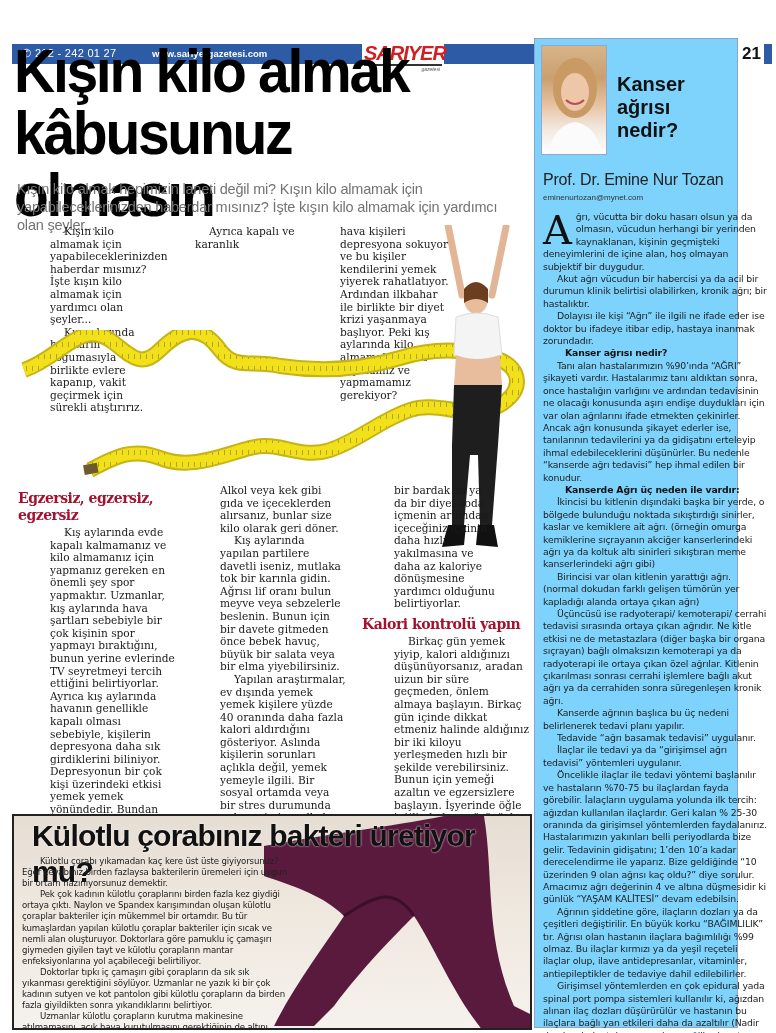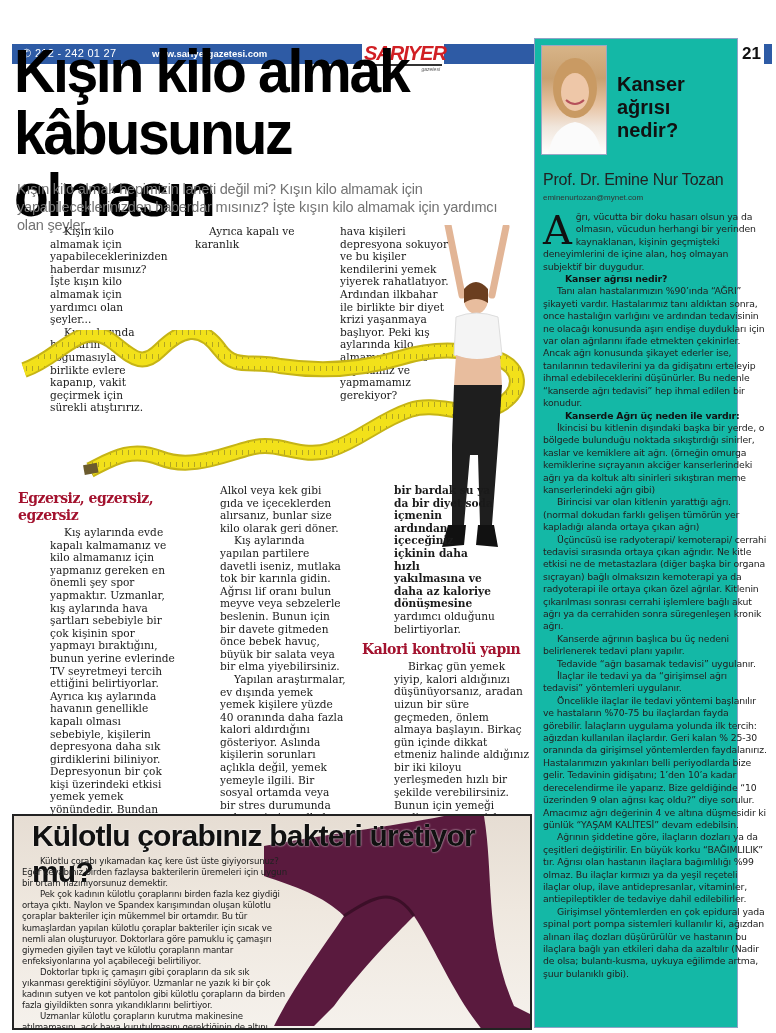--- a/index.html
+++ b/index.html
@@ -28,28 +28,28 @@
     
     .col { position: absolute; font: 10.6px/12.6px "DejaVu Serif", serif; color: #1a1a1a; }
     .col p { text-indent: 14px; margin-left: 32px; }
     .col h3 { font: bold 14px/17px "DejaVu Serif", serif; color: #a3122e; letter-spacing: -.5px; margin: 6px 0 2px 0; text-indent: 0; }
     .c1 { left: 18px; top: 225px; width: 140px; }
     .c2 { left: 163px; top: 225px; width: 140px; }
     .c3 { left: 308px; top: 225px; width: 142px; }
     .c4 { left: 18px; top: 484px; width: 160px; }
     .c5 { left: 188px; top: 484px; width: 158px; }
     .c6 { left: 362px; top: 484px; width: 168px; }
-    .c6 .narrow { width: 100px; font-weight: bold; }
+    .c6 .narrow { width: 100px; }
 
     
     .tape-art { position: absolute; left: 20px; top: 330px; width: 510px; height: 160px; }
     .model { position: absolute; left: 418px; top: 225px; width: 110px; height: 340px; }
 
     
-    .sidebar { position: absolute; left: 534px; top: 38px; width: 204px; height: 990px; border: 1px solid #8fa3c7; background: #14b8a6; padding-left: 47px; }
+    .sidebar { position: absolute; left: 534px; top: 38px; width: 204px; height: 990px; border: 1px solid #8fa3c7; background: #7dd3fc; padding-left: 47px; }
     .portrait { position: absolute; left: 6px; top: 6px; width: 66px; height: 110px; border: 1px solid #9aa6c4; overflow: hidden; background: linear-gradient(180deg,#d7b488 0%,#c9a070 30%,#e7c3a3 55%,#f1e6dc 75%,#ffffff 100%); }
     .col-title { position: absolute; left: 82px; top: 34px; font: bold 20px/23px "Liberation Sans", sans-serif; color: #111; }
     .author { position: absolute; left: 8px; top: 132px; font: 16px "Liberation Sans", sans-serif; color: #222; letter-spacing: -.2px; }
     .email { position: absolute; left: 8px; top: 154px; font: 8px "Liberation Sans", sans-serif; color: #333; }
     .side-text { position: absolute; left: 8px; top: 172px; width: 224px; font: 9.3px/12.4px "DejaVu Sans", sans-serif; color: #222; letter-spacing: -.15px; }
     .side-text p { text-indent: 14px; }
     .side-text p.first { text-indent: 0; }
     .side-text .dropcap { float: left; font: 40px/34px "DejaVu Serif", serif; margin: 2px 4px 0 0; color: #111; }
     .side-text h4 { font: bold 9.3px/12.4px "DejaVu Sans", sans-serif; margin-left: 22px; color: #111; }
 
@@ -169,20 +169,22 @@
   <div class="col-title">
     <div>Kanser</div>
     <div>ağrısı</div>
     <div>nedir?</div>
   </div>
   <div class="author">Prof. Dr. Emine Nur Tozan</div>
   <div class="email">eminenurtozan@mynet.com</div>
 
   <div class="side-text">
     <p class="first"><span class="dropcap">A</span><span>ğrı, vücutta bir doku hasarı olsun ya da olmasın, vücudun herhangi bir yerinden kaynaklanan, kişinin geçmişteki deneyimlerini de içine alan, hoş olmayan subjektif bir duygudur.</span></p>
+    <p>Akut ağrı vücudun bir habercisi ya da acil bir durumun klinik belirtisi olabilirken, kronik ağrı; bir hastalıktır.</p>
+    <p>Dolayısı ile kişi “Ağrı” ile ilgili ne ifade eder ise doktor bu ifadeye itibar edip, hastaya inanmak zorundadır.</p>
     <h4>Kanser ağrısı nedir?</h4>
     <p>Tanı alan hastalarımızın %90’ında “AĞRI” şikayeti vardır. Hastalarımız tanı aldıktan sonra, once hastalığın varlığını ve ardından tedavisinin ne olacağı konusunda aşırı endişe duydukları için var olan ağrılarını ifade etmekten çekinirler. Ancak ağrı konusunda şikayet ederler ise, tanılarının tedavilerini ya da gidişatını erteleyip ihmal edebileceklerini düşünürler. Bu nedenle “kanserde ağrı tedavisi” hep ihmal edilen bir konudur.</p>
     <h4>Kanserde Ağrı üç neden ile vardır:</h4>
     <p>İkincisi bu kitlenin dışındaki başka bir yerde, o bölgede bulunduğu noktada sıkıştırdığı sinirler, kaslar ve kemiklere ait ağrı. (örneğin omurga kemiklerine sıçrayanın akciğer kanserlerindeki ağrı ya da koltuk altı sinirleri sıkıştıran meme kanserlerindeki ağrı gibi)</p>
     <p>Birincisi var olan kitlenin yarattığı ağrı. (normal dokudan farklı gelişen tümörün yer kapladığı alanda ortaya çıkan ağrı)</p>
     <p>Üçüncüsü ise radyoterapi/ kemoterapi/ cerrahi tedavisi sırasında ortaya çıkan ağrıdır. Ne kitle etkisi ne de metastazlara (diğer başka bir organa sıçrayan) bağlı olmaksızın kemoterapi ya da radyoterapi ile ortaya çıkan özel ağrılar. Kitlenin çıkarılması sonrası cerrahi işlemlere bağlı akut ağrı ya da cerrahiden sonra süregenleşen kronik ağrı.</p>
     <p>Kanserde ağrının başlıca bu üç nedeni belirlenerek tedavi planı yapılır.</p>
     <p>Tedavide “ağrı basamak tedavisi” uygulanır.</p>
     <p>İlaçlar ile tedavi ya da “girişimsel ağrı tedavisi” yöntemleri uygulanır.</p>
     <p>Öncelikle ilaçlar ile tedavi yöntemi başlanılır ve hastaların %70-75 bu ilaçlardan fayda görebilir. İalaçların uygulama yolunda ilk tercih: ağızdan kullanılan ilaçlardır. Geri kalan % 25-30 oranında da girişimsel yöntemlerden faydalanırız. Hastalarımızın yakınları belli periyodlarda bize gelir. Tedavinin gidişatını; 1’den 10’a kadar derecelendirme ile yaparız. Bize geldiğinde “10 üzerinden 9 olan ağrısı kaç oldu?” diye sorulur. Amacımız ağrı değerinin 4 ve altına düşmesidir ki günlük “YAŞAM KALİTESİ” devam edebilsin.</p>

